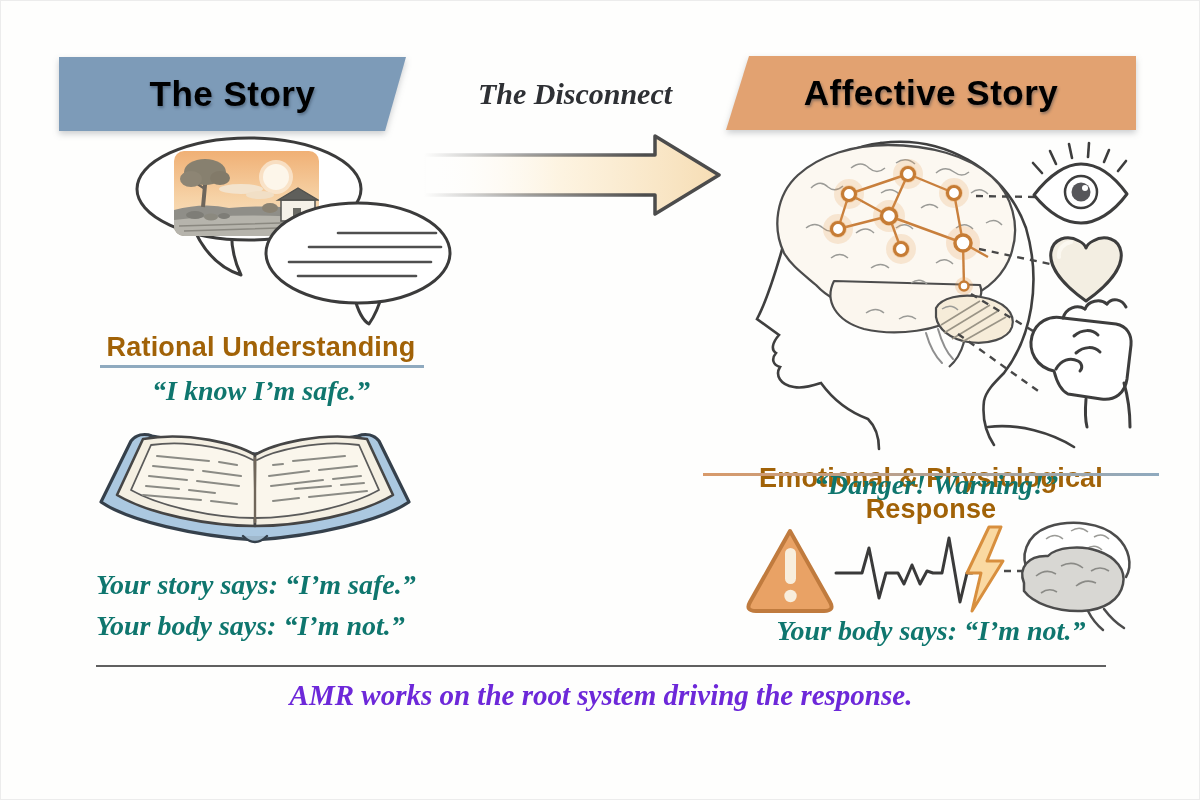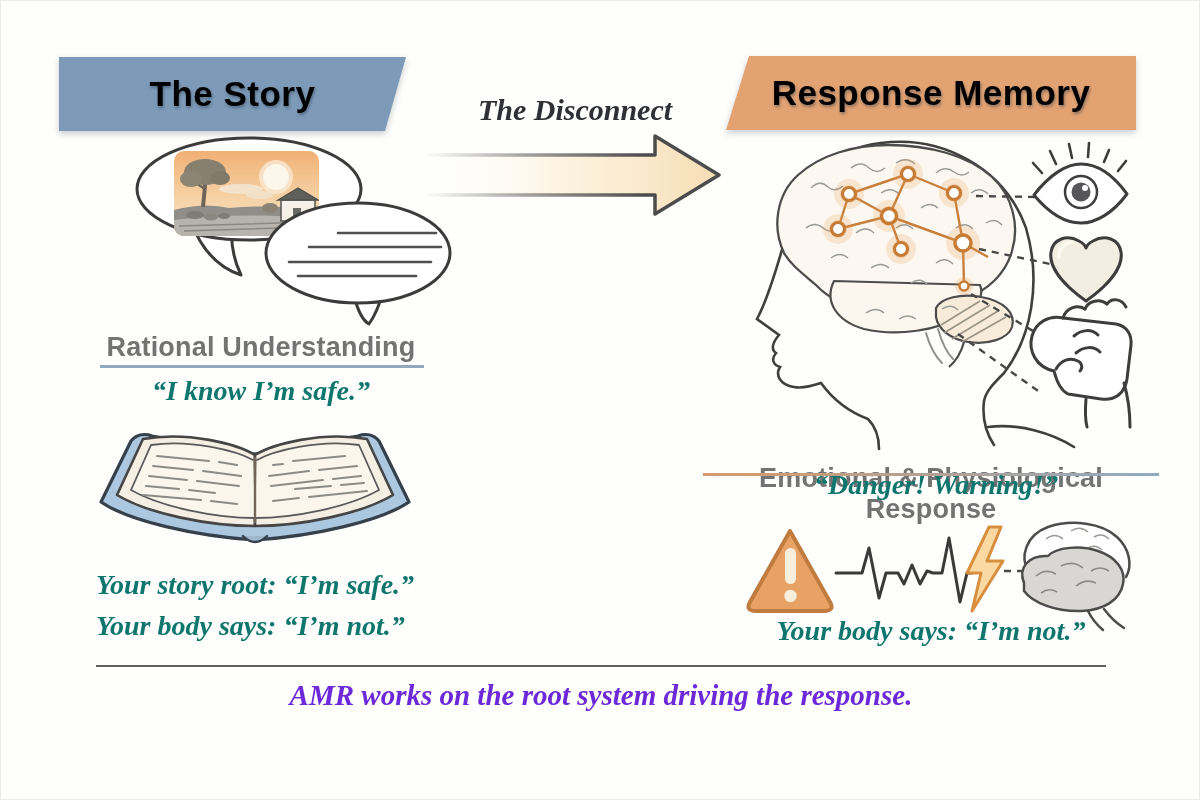--- a/index.html
+++ b/index.html
@@ -11,21 +11,21 @@
   .banner-wrap{filter:drop-shadow(0 3px 3px rgba(50,60,70,.25));}
   .banner{height:74px;display:flex;align-items:center;justify-content:center;
           font-weight:700;font-size:35px;color:#000000;letter-spacing:.5px;
           text-shadow:1px 2px 3px rgba(40,55,75,.45);}
   .banner-story{width:347px;background:#7d9bb8;clip-path:polygon(0 0,100% 0,calc(100% - 21px) 100%,0 100%);}
   .banner-memory{width:410px;background:#e2a271;clip-path:polygon(23px 0,100% 0,100% 100%,0 100%);}
 
   .disconnect{width:268px;text-align:center;font-family:"Liberation Serif",serif;
               font-style:italic;font-weight:700;font-size:30px;color:#2e3034;}
 
-  .heading{font-weight:700;font-size:27px;color:#737373;text-align:center;letter-spacing:.2px;}
+  .heading{font-weight:700;font-size:27px;color:#a16207;text-align:center;letter-spacing:.2px;}
   .rule{height:3px;}
   .rule-blue{background:#8faabf;}
   .rule-grad{background:linear-gradient(90deg,#d89a6a,#8faabf);}
 
   .quote,.bodyline,.footer-caption{font-family:"Liberation Serif",serif;font-style:italic;color:#0f766e;}
   .quote{font-weight:700;font-size:28px;text-align:center;}
   .bodyline{font-weight:700;font-size:28px;}
   .footer-caption{font-weight:600;font-size:29px;text-align:center;color:#6d28d9;}
 
   .divider{height:2px;background:#606060;}
@@ -36,25 +36,25 @@
 <body>
 
 <div class="canvas">
 
   <div class="abs banner-wrap" style="left:58px;top:56px;">
     <div class="banner banner-story">
       <span>The Story</span>
     </div>
   </div>
 
-  <div class="abs disconnect" style="left:440px;top:76px;margin-top:16px;">The Disconnect</div>
+  <div class="abs disconnect" style="left:440px;top:76px;">The Disconnect</div>
 
   <div class="abs banner-wrap" style="left:725px;top:55px;">
     <div class="banner banner-memory">
-      <span>Response Memory</span>
+      <span>Affective Story</span>
     </div>
   </div>
 
   <svg class="abs" style="left:420px;top:130px;" width="302" height="88" viewBox="0 0 302 88">
     <defs>
       <linearGradient id="arrFill" x1="0" y1="0" x2="1" y2="0">
         <stop offset="0" stop-color="#ffffff" stop-opacity="0"></stop>
         <stop offset="0.45" stop-color="#fdf2dd" stop-opacity="0.85"></stop>
         <stop offset="1" stop-color="#f6ddb4"></stop>
       </linearGradient>
@@ -145,21 +145,21 @@
         <path d="M178,62 L218,57 M228,56 L266,52"></path>
         <path d="M180,72 L232,66 M242,65 L270,62"></path>
         <path d="M204,75 L240,72 M250,71 L273,69"></path>
         <path d="M182,87 L208,84 M218,83 L276,77"></path>
       </g>
       <path d="M164,44 L164,108" stroke="#70665a" stroke-width="2.4"></path>
       <path d="M152,122 Q164,134 176,122" fill="#9fb8cc" stroke="#35404b" stroke-width="2.4"></path>
     </g>
   </svg>
 
-  <div class="abs bodyline" style="left:95px;top:568px;">Your story root: “I’m safe.”</div>
+  <div class="abs bodyline" style="left:95px;top:568px;">Your story says: “I’m safe.”</div>
   <div class="abs bodyline" style="left:95px;top:609px;">Your body says: “I’m not.”</div>
 
   <svg class="abs" style="left:735px;top:132px;" width="440" height="316" viewBox="0 0 440 316">
 
     <g fill="none" stroke="#3f3f3f" stroke-width="2.6" stroke-linecap="round">
       <path d="M145,10 C95,16 65,48 54,88 C50,102 36,158 21,186 L43,202 C36,210 35,217 40,220 C35,226 37,232 44,234 C39,242 44,252 58,254 C68,256 79,252 85,250 C98,268 116,280 132,286 C140,294 143,303 143,316"></path>
       <path d="M145,10 C205,2 268,34 290,95 C306,150 295,205 268,240 C258,250 250,258 248,268 C246,285 250,300 258,312"></path>
       <path d="M252,294 C282,290 316,300 338,314"></path>
       <path d="M190,200 C194,214 200,224 206,230 M202,196 C206,210 211,220 217,226" stroke="#8f8f8f" stroke-width="2"></path>
     </g>

